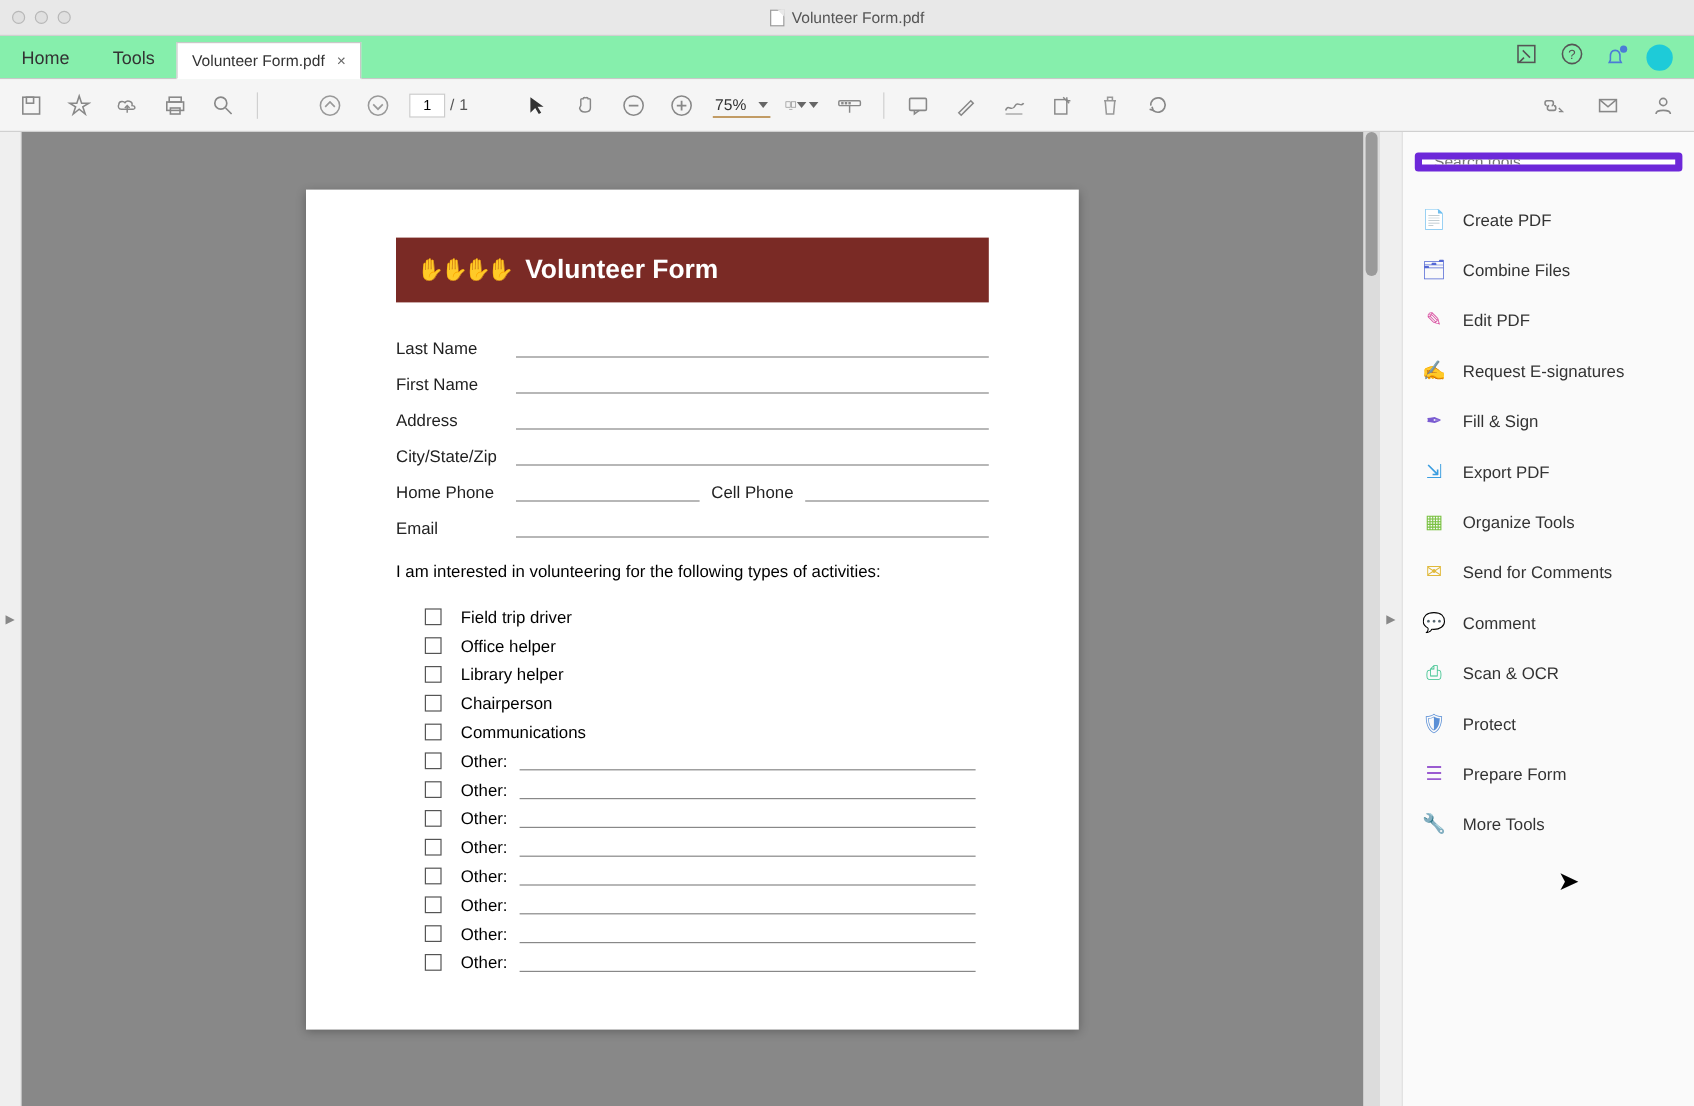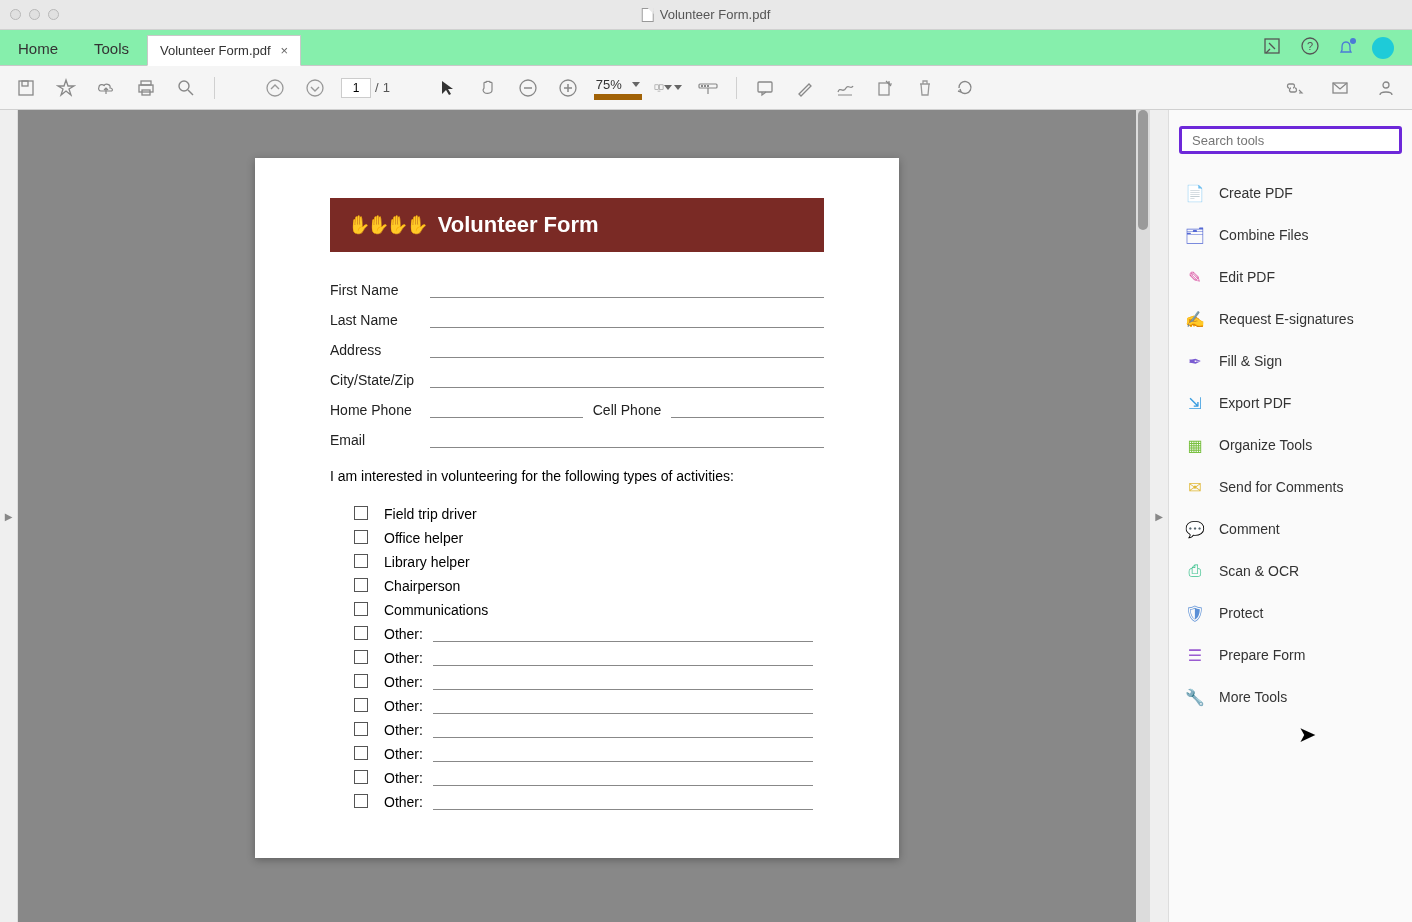--- a/index.html
+++ b/index.html
@@ -63,21 +63,21 @@
 }
 .tool-icon {
   width: 28px; height: 28px;
   display:flex; align-items:center; justify-content:center;
   color:#555;
   cursor:pointer;
 }
 .tool-sep { width:1px; height:22px; background:#d0d0d0; margin:0 2px;}
 .page-num { display:flex; align-items:center; gap:4px; font-size:13px; color:#555;}
 .page-input { width:30px; height:20px; text-align:center; border:1px solid #ccc; background:#fff; font-size:12px;}
-.zoom-select { display:flex; align-items:center; gap:4px; font-size:13px; color:#333; border-bottom:6px solid #a16207; padding:2px 2px; min-width:48px; justify-content:space-between;}
+.zoom-select { display:flex; align-items:center; gap:4px; font-size:13px; color:#333; border-bottom:1px solid #a16207; padding:2px 2px; min-width:48px; justify-content:space-between;}
 .toolbar-spacer{width:20px;}
 .toolbar-right{margin-left:auto;display:flex;align-items:center;gap:18px;}
 .main-area {
   position: absolute;
   top: 110px;
   bottom: 0;
   left: 0;
   right: 0;
   display: flex;
 }
@@ -115,34 +115,34 @@
   align-items:flex-end;
   margin-bottom:12px;
   font-size:14px;
   color:#222;
 }
 .form-row .fl{min-width:96px;}
 .form-row .line{flex:1;border-bottom:1px solid #888;height:18px;margin-left:4px;}
 .form-row .fl2{margin-left:10px;margin-right:6px;}
 .phone-row .halfline{flex:1;border-bottom:1px solid #888;height:18px;margin-left:4px;max-width:160px;}
 .intro-text{font-size:14px;margin-top:20px;margin-bottom:22px;}
-.check-row{display:flex;align-items:flex-start;gap:16px;margin-bottom:8px;font-size:14px;padding-left:24px;}
+.check-row{display:flex;align-items:center;gap:16px;margin-bottom:8px;font-size:14px;padding-left:24px;}
 .checkbox{width:14px;height:14px;border:1px solid #555;background:#fff;flex-shrink:0;}
 .check-row .other-line{flex:1;border-bottom:1px solid #888;height:16px;margin-left:-6px;max-width:380px;}
 .scrollbar{position:absolute;top:0;right:0;width:14px;height:100%;background:#dcdcdc;}
 .scroll-thumb{position:absolute;top:0;left:2px;width:10px;height:120px;background:#9a9a9a;border-radius:5px;}
 .mid-gutter{width:18px;background:#efefef;display:flex;align-items:center;justify-content:center;}
 .mid-gutter .tri{font-size:10px;color:#888;cursor:pointer;}
 .right-panel {
   width:244px;
   background:#fafafa;
   border-left:1px solid #ddd;
   padding:16px 10px;
 }
-.search-tools{width:100%;height:28px;border:3px solid #6d28d9;border-radius:3px;padding:0 10px;font-size:13px;background:#fff;}
+.search-tools{width:100%;height:16px;border:6px solid #6d28d9;border-radius:3px;padding:0 10px;font-size:13px;background:#fff;}
 .tool-list{margin-top:18px;}
 .tool-item{display:flex;align-items:center;gap:14px;padding:11px 6px;font-size:14px;color:#333;cursor:pointer;}
 .tool-item .ticon{width:20px;height:20px;display:flex;align-items:center;justify-content:center;font-size:16px;}
 .cursor-arrow{position:absolute;left:1298px;top:722px;font-size:22px;color:#000;pointer-events:none;z-index:999;}
 .chev-dn{width:0;height:0;border-left:4px solid transparent;border-right:4px solid transparent;border-top:5px solid #666;display:inline-block;}
 </style>
 </head>
 <body>
 
 <div class="titlebar">
@@ -344,25 +344,25 @@
     </div>
 
   <div class="canvas">
     <div class="page">
       <div class="form-header">
         <span class="hands-icon">✋✋✋✋</span>
         <span>Volunteer Form</span>
       </div>
       <div class="form-body">
         <div class="form-row">
+            <span class="fl">Last Name</span>
+            <span class="line"></span>
+          </div>
+        <div class="form-row">
             <span class="fl">First Name</span>
-            <span class="line"></span>
-          </div>
-        <div class="form-row">
-            <span class="fl">Last Name</span>
             <span class="line"></span>
           </div>
         <div class="form-row">
             <span class="fl">Address</span>
             <span class="line"></span>
           </div>
         <div class="form-row">
             <span class="fl">City/State/Zip</span>
             <span class="line"></span>
           </div>

